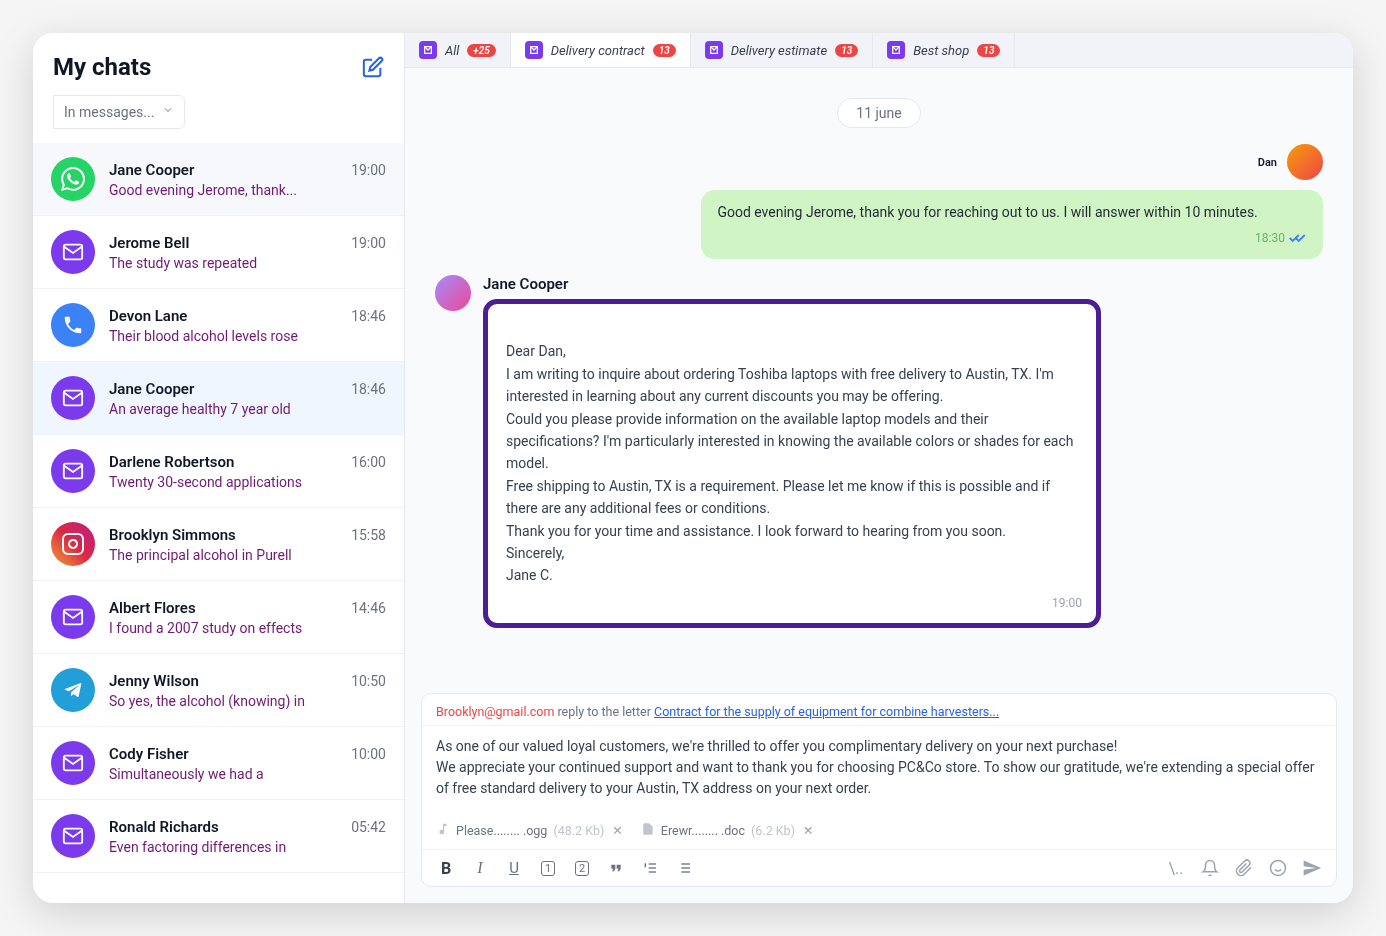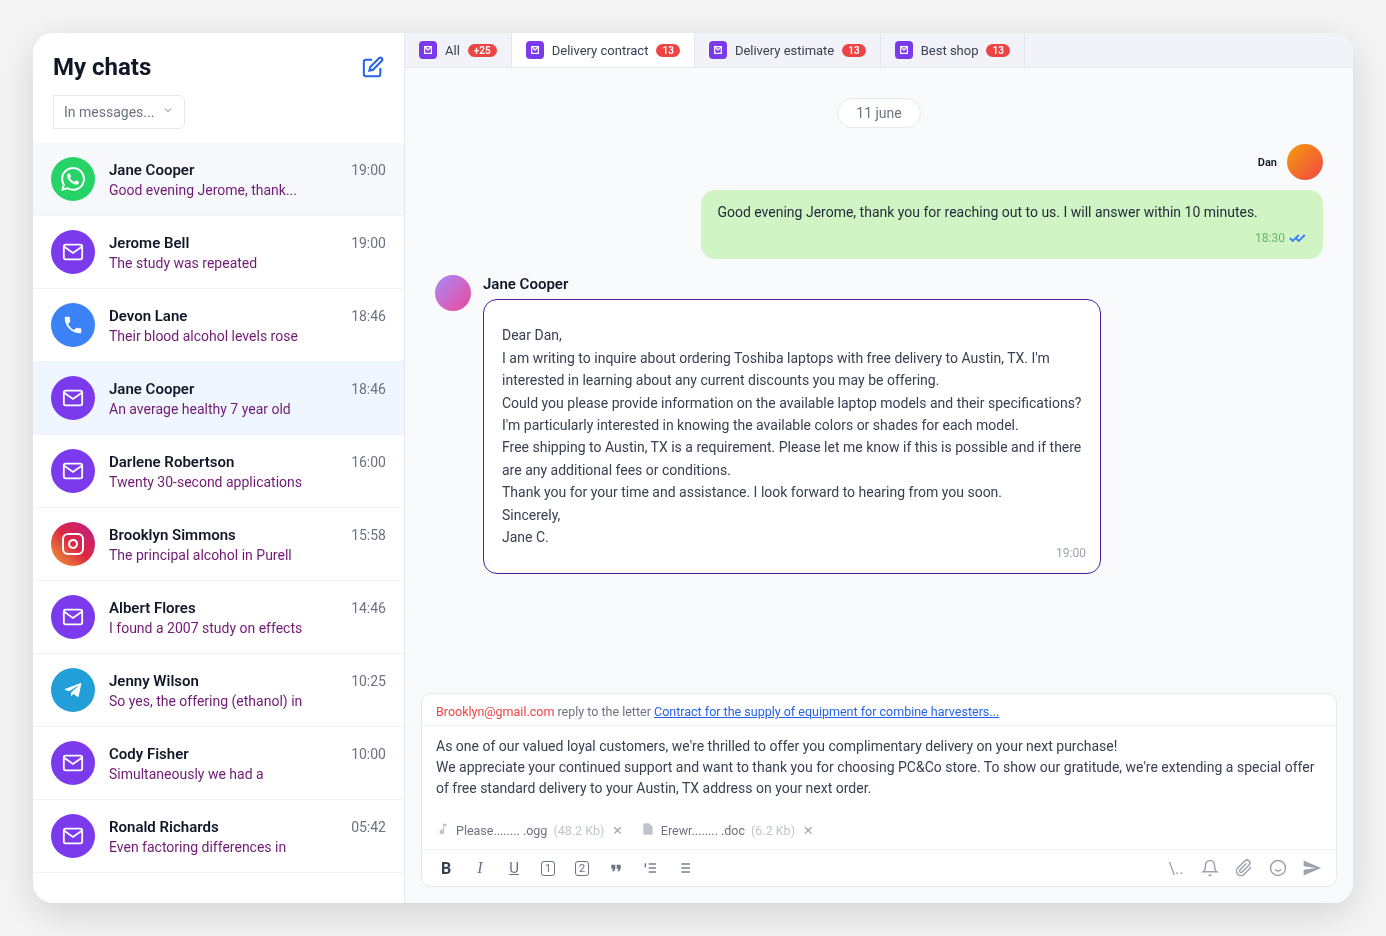--- a/index.html
+++ b/index.html
@@ -25,39 +25,39 @@
 .avatar.instagram { background: linear-gradient(45deg, #f09433, #e6683c, #dc2743, #cc2366, #bc1888); }
 .avatar.telegram { background: #229ED9; }
 .avatar svg { color: #fff; }
 .chat-info { flex: 1; min-width: 0; }
 .chat-top { display: flex; justify-content: space-between; align-items: baseline; margin-bottom: 3px; }
 .chat-name { font-weight: 600; color: #101827; font-size: 15px; }
 .chat-time { font-size: 14px; color: #6b7280; }
 .chat-preview { font-size: 14px; color: #701a75; white-space: nowrap; overflow: hidden; text-overflow: ellipsis; }
 .main { flex: 1; display: flex; flex-direction: column; background: #f9fafc; }
 .tabs { display: flex; border-bottom: 1px solid #e5e8ef; background: #f1f3f8; }
-.tab { display: flex; align-items: center; padding: 8px 14px; gap: 8px; font-size: 13px; color: #374151; cursor: pointer; border-right: 1px solid #e5e8ef; }
+.tab { display: flex; align-items: center; padding: 8px 14px; gap: 8px; font-size: 13px; color: #374151; cursor: pointer; border-right: 1px solid #e5e8ef; font-style: italic; }
 .tab.active { background: #fff; }
 .tab-icon { width: 18px; height: 18px; border-radius: 4px; background: #7c3aed; display: flex; align-items: center; justify-content: center; }
 .tab-icon svg { width: 10px; height: 10px; color: #fff; }
 .badge { background: #ef4444; color: #fff; font-size: 10px; font-weight: 600; border-radius: 9px; padding: 1px 6px; min-width: 18px; text-align: center; }
 .messages { flex: 1; padding: 30px 30px 10px; overflow-y: auto; display: flex; flex-direction: column; gap: 16px; }
 .date-pill { align-self: center; background: #fff; border: 1px solid #e5e8ef; border-radius: 18px; padding: 6px 18px; font-size: 14px; color: #6b7280; }
 .msg-out-wrap { align-self: flex-end; display: flex; align-items: flex-start; gap: 10px; max-width: 70%; flex-direction: column; }
 .msg-out-header { align-self: flex-end; display: flex; align-items: center; gap: 10px; }
 .msg-out-name { font-weight: 600; color: #101827; font-size: 11px; }
 .msg-out-avatar { width: 36px; height: 36px; border-radius: 50%; background: linear-gradient(135deg, #f59e0b, #ef4444); }
 .msg-out { background: #d1f4c4; border-radius: 14px; padding: 12px 16px; font-size: 14px; color: #1f2937; line-height: 1.5; position: relative; align-self: flex-end; }
 .msg-meta { display: inline-flex; align-items: center; gap: 4px; float: right; margin-left: 10px; margin-top: 6px; }
 .msg-time { font-size: 12px; color: #6bb56b; }
 .msg-in-wrap { align-self: flex-start; display: flex; gap: 12px; max-width: 75%; }
 .msg-in-avatar { width: 36px; height: 36px; border-radius: 50%; background: linear-gradient(135deg, #a78bfa, #ec4899); flex-shrink: 0; }
 .msg-in-col { display: flex; flex-direction: column; gap: 6px; }
 .msg-in-name { font-weight: 600; color: #101827; font-size: 15px; }
-.msg-in { background: #fff; border: 1px solid #4c1d95; border-radius: 14px; padding: 2px 18px; font-size: 14px; color: #374151; line-height: 1.6; white-space: pre-line; position: relative; }
+.msg-in { background: #fff; border: 5px solid #4c1d95; border-radius: 14px; padding: 14px 18px; font-size: 14px; color: #374151; line-height: 1.6; white-space: pre-line; position: relative; }
 .msg-in .msg-time { color: #9ca3af; position: absolute; bottom: 10px; right: 14px; }
 .composer { margin: 10px 16px 16px; border: 1px solid #e5e8ef; border-radius: 10px; background: #fff; display: flex; flex-direction: column; }
 .reply-bar { padding: 10px 14px 6px; font-size: 12.5px; color: #6b7280; border-bottom: 1px solid #f0f2f7; }
 .reply-email { color: #ef4444; }
 .reply-subject { color: #2563eb; text-decoration: underline; cursor: pointer; }
 .compose-body { padding: 10px 14px; font-size: 14px; color: #374151; line-height: 1.5; min-height: 90px; white-space: pre-line; }
 .attachments { display: flex; gap: 18px; padding: 6px 14px 10px; font-size: 12.5px; color: #6b7280; align-items: center; }
 .attach-item { display: flex; align-items: center; gap: 6px; }
 .attach-size { color: #c0c4cc; }
 .attach-close { cursor: pointer; color: #9ca3af; margin-left: 2px; }
@@ -195,23 +195,23 @@
         </div>
         <div class="chat-item ">
     <div class="avatar telegram">
             <svg width="22" height="22" viewBox="0 0 24 24" fill="#fff">
               <path d="M9.78 18.65l.28-4.23 7.68-6.92c.34-.31-.07-.46-.52-.19L7.74 13.3 3.64 12c-.88-.25-.89-.86.2-1.3l15.97-6.16c.73-.33 1.43.18 1.15 1.3l-2.72 12.81c-.19.91-.74 1.13-1.5.7L12.6 16.3l-1.99 1.93c-.23.23-.42.42-.83.42z"></path>
             </svg>
           </div>
     <div class="chat-info">
       <div class="chat-top">
         <span class="chat-name">Jenny Wilson</span>
-        <span class="chat-time">10:25</span>
-      </div>
-      <div class="chat-preview">So yes, the offering (ethanol) in</div>
+        <span class="chat-time">10:50</span>
+      </div>
+      <div class="chat-preview">So yes, the alcohol (knowing) in</div>
     </div>
         </div>
         <div class="chat-item ">
     <div class="avatar mail">
             <svg width="22" height="22" viewBox="0 0 24 24" fill="none" stroke="#fff" stroke-width="2">
               <path d="M4 4h16c1.1 0 2 .9 2 2v12c0 1.1-.9 2-2 2H4c-1.1 0-2-.9-2-2V6c0-1.1.9-2 2-2z"></path>
               <polyline points="22,6 12,13 2,6"></polyline>
             </svg>
           </div>
     <div class="chat-info">

